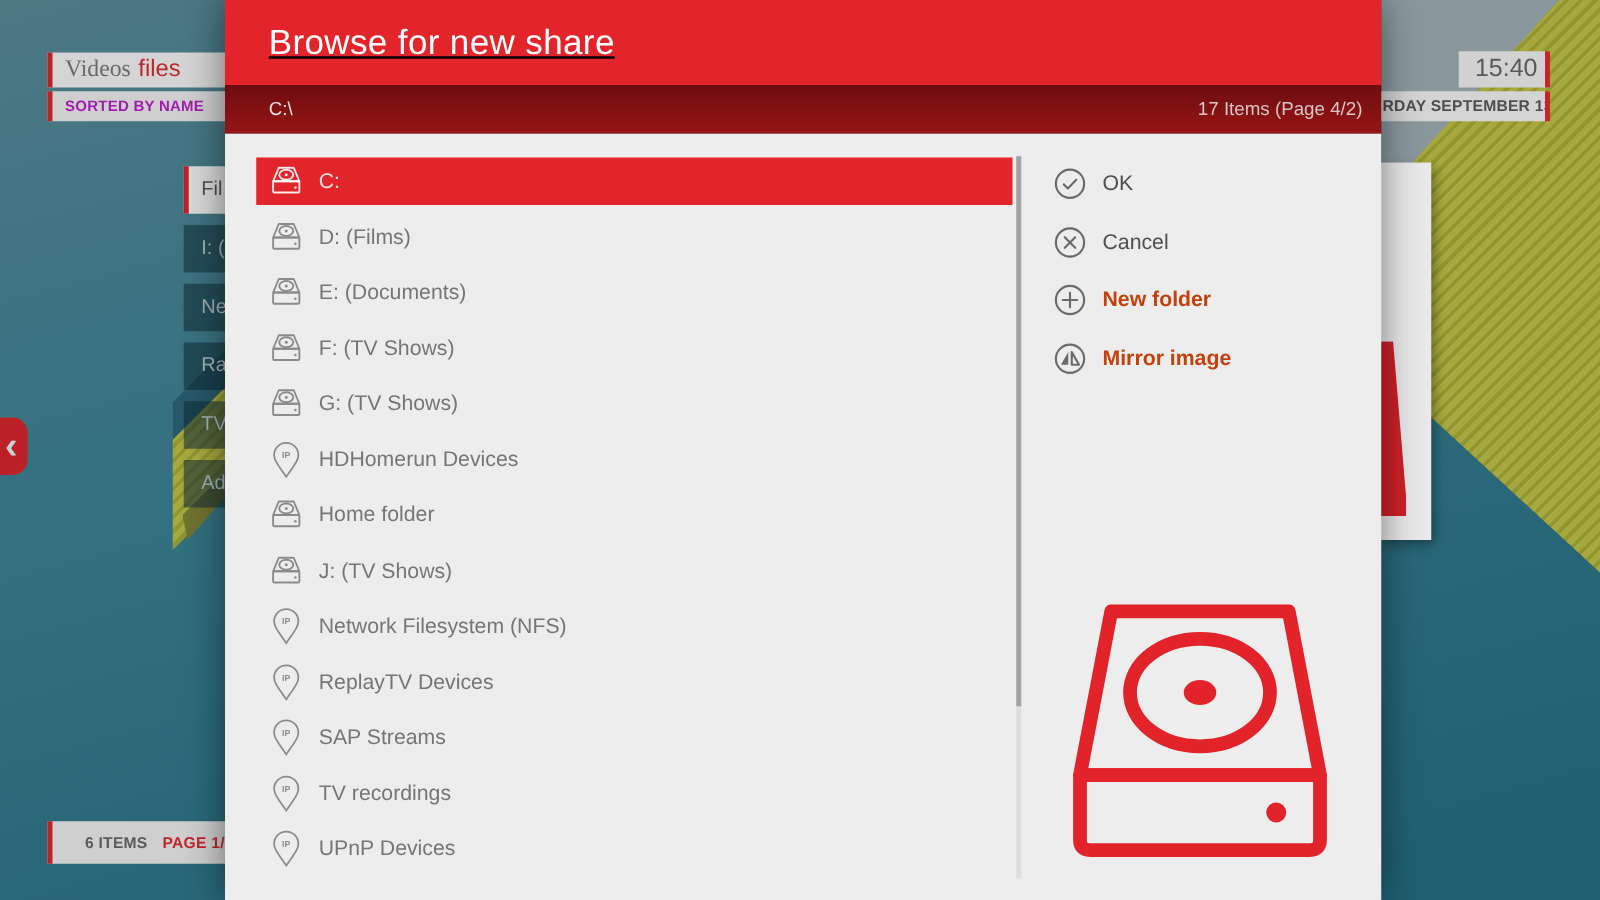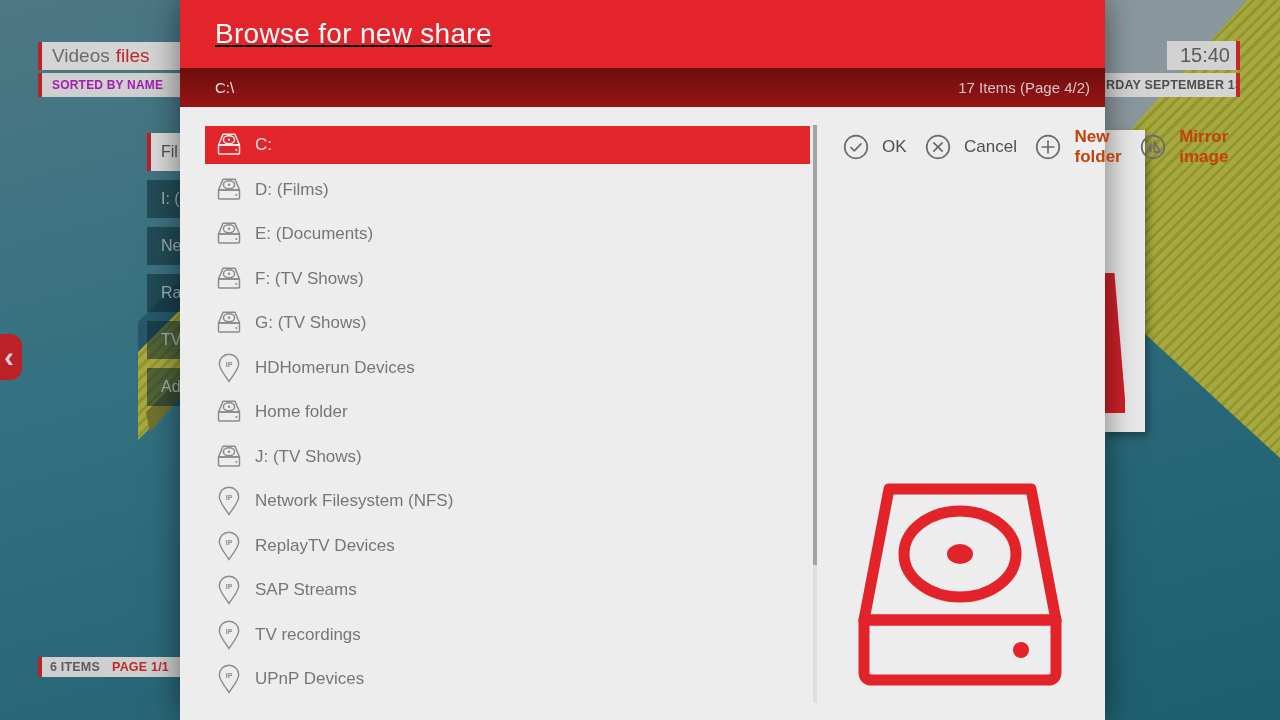--- a/index.html
+++ b/index.html
@@ -11,24 +11,24 @@
   .bg-olive-right{background:repeating-linear-gradient(135deg,#a7a83e 0px,#a7a83e 5px,#949830 5px,#8f9430 8px);
     clip-path:polygon(1105px 158px,1247px 0px,1280px 0px,1280px 458px,1105px 297px);}
   .bg-teal-dark-left{background:#27586a;clip-path:polygon(138px 322px,180px 280px,180px 312px,138px 354px);}
   .bg-olive-left{background:repeating-linear-gradient(135deg,#a7a83e 0px,#a7a83e 5px,#949830 5px,#8f9430 8px);
     clip-path:polygon(138px 352px,180px 310px,180px 398px,138px 440px);}
   .bg-olive-left-dark{background:#70722f;clip-path:polygon(146px 412px,180px 378px,180px 398px,150px 432px);}
 
   
   .badge{position:absolute;box-sizing:border-box;display:flex;align-items:center;white-space:nowrap;overflow:hidden;}
   .videos-bar{left:38px;top:42px;width:152px;height:28px;background:#d4d4d4;border-left:4px solid #b92227;padding-left:10px;font-size:19px;}
-  .videos-bar .t1{color:#6a6a6a;} .videos-bar .t2{color:#bf272c;margin-left:6px;}
+  .videos-bar .t1{color:#6a6a6a;font-family:Liberation Serif, serif;} .videos-bar .t2{color:#bf272c;margin-left:6px;}
   .sort-bar{left:38px;top:73px;width:152px;height:24px;background:#cfcfcf;border-left:4px solid #b92227;padding-left:10px;
     font-size:12px;font-weight:bold;color:#a21caf;letter-spacing:.2px;}
-  .footer-bar{left:38px;top:657px;width:152px;height:20px;background:#cfcfcf;border-left:4px solid #b92227;padding-left:8px;
+  .footer-bar{left:38px;top:657px;width:152px;height:34px;background:#cfcfcf;border-left:4px solid #b92227;padding-left:26px;
     font-size:12.5px;font-weight:bold;letter-spacing:.2px;}
   .footer-bar .t1{color:#5c5c5c;} .footer-bar .t2{color:#bf272c;margin-left:12px;}
   .time-badge{left:1167px;top:41px;width:73px;height:29px;background:#d2d2d2;border-right:4px solid #c3252b;
     justify-content:flex-end;padding-right:6px;font-size:20px;color:#5a5a5a;}
   .date-badge{left:1098px;top:73px;width:142px;height:24px;background:#d4d4d4;border-right:4px solid #c3252b;
     padding-left:8px;font-size:12.5px;font-weight:bold;color:#4e4e4e;letter-spacing:.2px;}
   .bg-menu{position:absolute;left:147px;top:133px;width:72px;display:flex;flex-direction:column;gap:9px;}
   .bg-menu-item{box-sizing:border-box;height:38px;display:flex;align-items:center;padding-left:14px;font-size:16px;
     color:#9fb2b8;background:rgba(13,42,51,0.55);white-space:nowrap;overflow:hidden;}
   .bg-menu-item.selected{background:#d9d9d9;color:#4f4f4f;border-left:4px solid #b92227;padding-left:10px;}
@@ -53,21 +53,21 @@
   .file-row{box-sizing:border-box;width:605px;height:38px;display:flex;align-items:center;padding-left:8px;
     color:#767676;font-size:17px;}
   .file-row .row-icon{width:32px;display:flex;align-items:center;justify-content:center;margin-right:10px;color:#8b8b8b;}
   .file-row.selected{background:#e2242b;color:rgba(255,255,255,0.85);}
   .file-row.selected .row-icon{color:rgba(255,255,255,0.9);}
   .row-label{white-space:nowrap;}
 
   .scrollbar{position:absolute;left:633px;top:18px;width:4px;height:578px;background:#dedede;}
   .scrollbar .thumb{width:100%;height:440px;background:#a3a3a3;}
 
-  .actions{position:absolute;left:663px;top:26px;display:flex;flex-direction:row;gap:18.5px;}
+  .actions{position:absolute;left:663px;top:26px;display:flex;flex-direction:column;gap:18.5px;}
   .action-row{display:flex;align-items:center;gap:13px;height:28px;font-size:17px;color:#4f4f4f;}
   .action-row .action-icon{width:26px;height:26px;display:flex;align-items:center;justify-content:center;color:#6b6b6b;}
   .action-row.disabled .action-label{color:#c2410c;font-weight:bold;}
 
   .big-disk{position:absolute;left:678px;top:375px;width:204px;height:204px;color:#e2232a;}
   svg{display:block;}
   svg text{font-family:"Liberation Sans",sans-serif;}
 </style>
 </head>
 <body>

